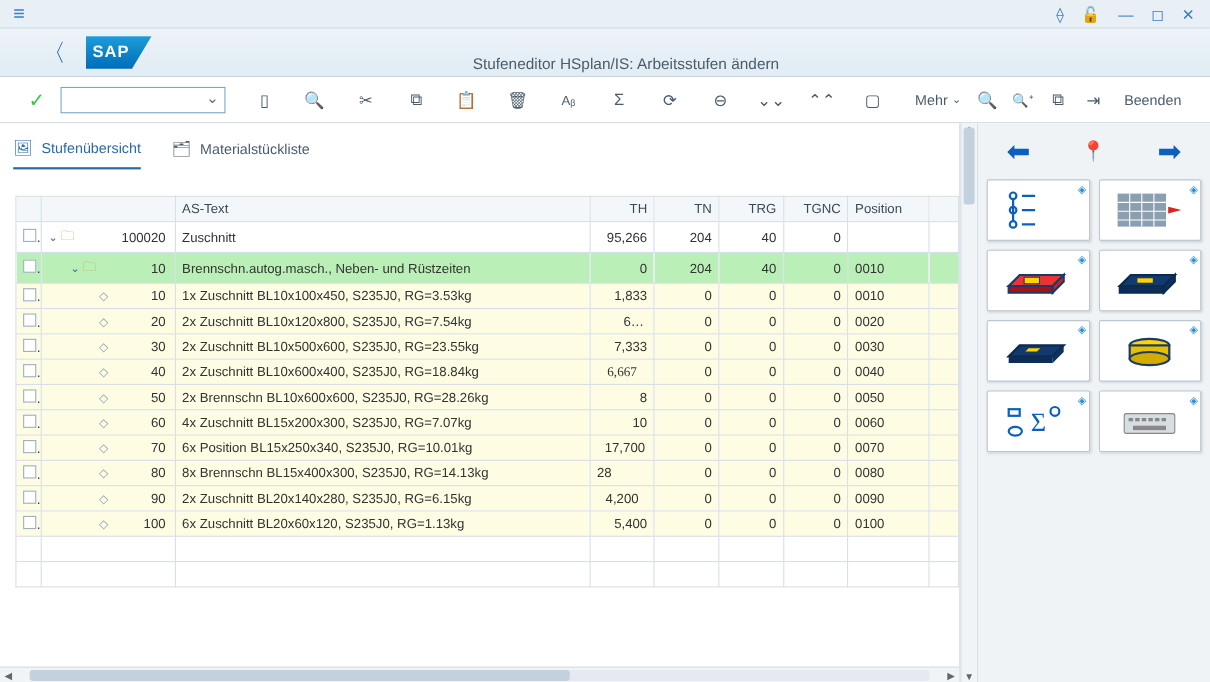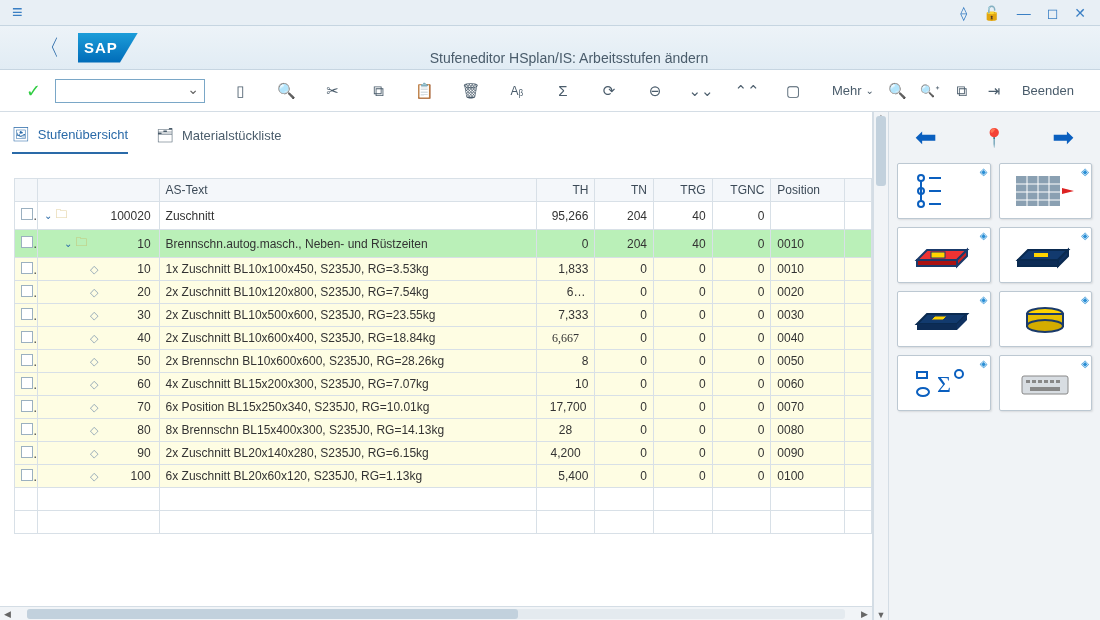--- a/index.html
+++ b/index.html
@@ -448,21 +448,21 @@
             </tr>
             <tr class="level2">
               <td class="col-chk"><span class="chk"></span></td>
               <td>
                 <div class="tree-cell indent2">
                   <span class="leaf">◇</span>
                   <span class="tree-num">80</span>
                 </div>
               </td>
               <td>8x Brennschn BL15x400x300, S235J0, RG=14.13kg</td>
-              <td class="col-num" style="text-align: center;">28</td>
+              <td class="col-num" style="text-align: left;">28</td>
               <td class="col-num" style="text-align: right;">0</td>
               <td class="col-num" style="text-align: right;">0</td>
               <td class="col-num" style="text-align: right;">0</td>
               <td>0080</td>
               <td></td>
             </tr>
             <tr class="level2">
               <td class="col-chk"><span class="chk"></span></td>
               <td>
                 <div class="tree-cell indent2">

